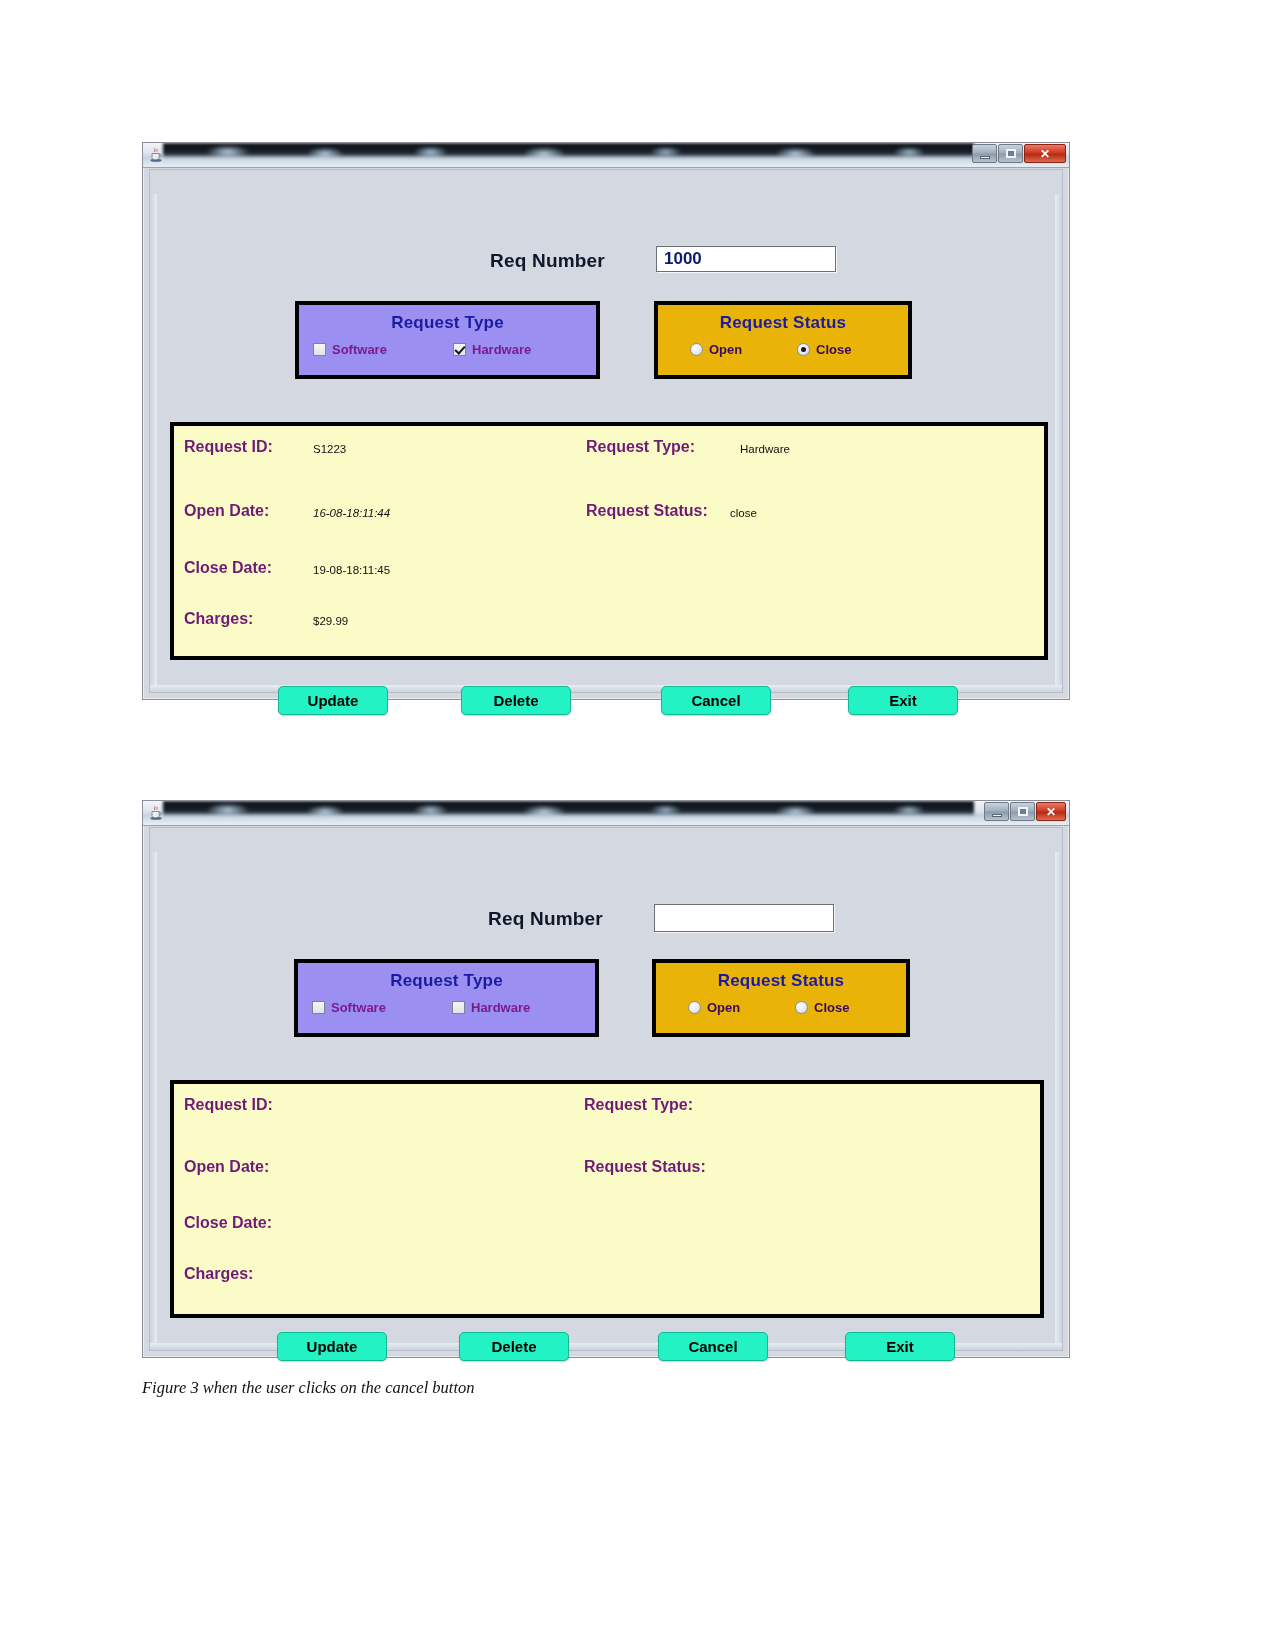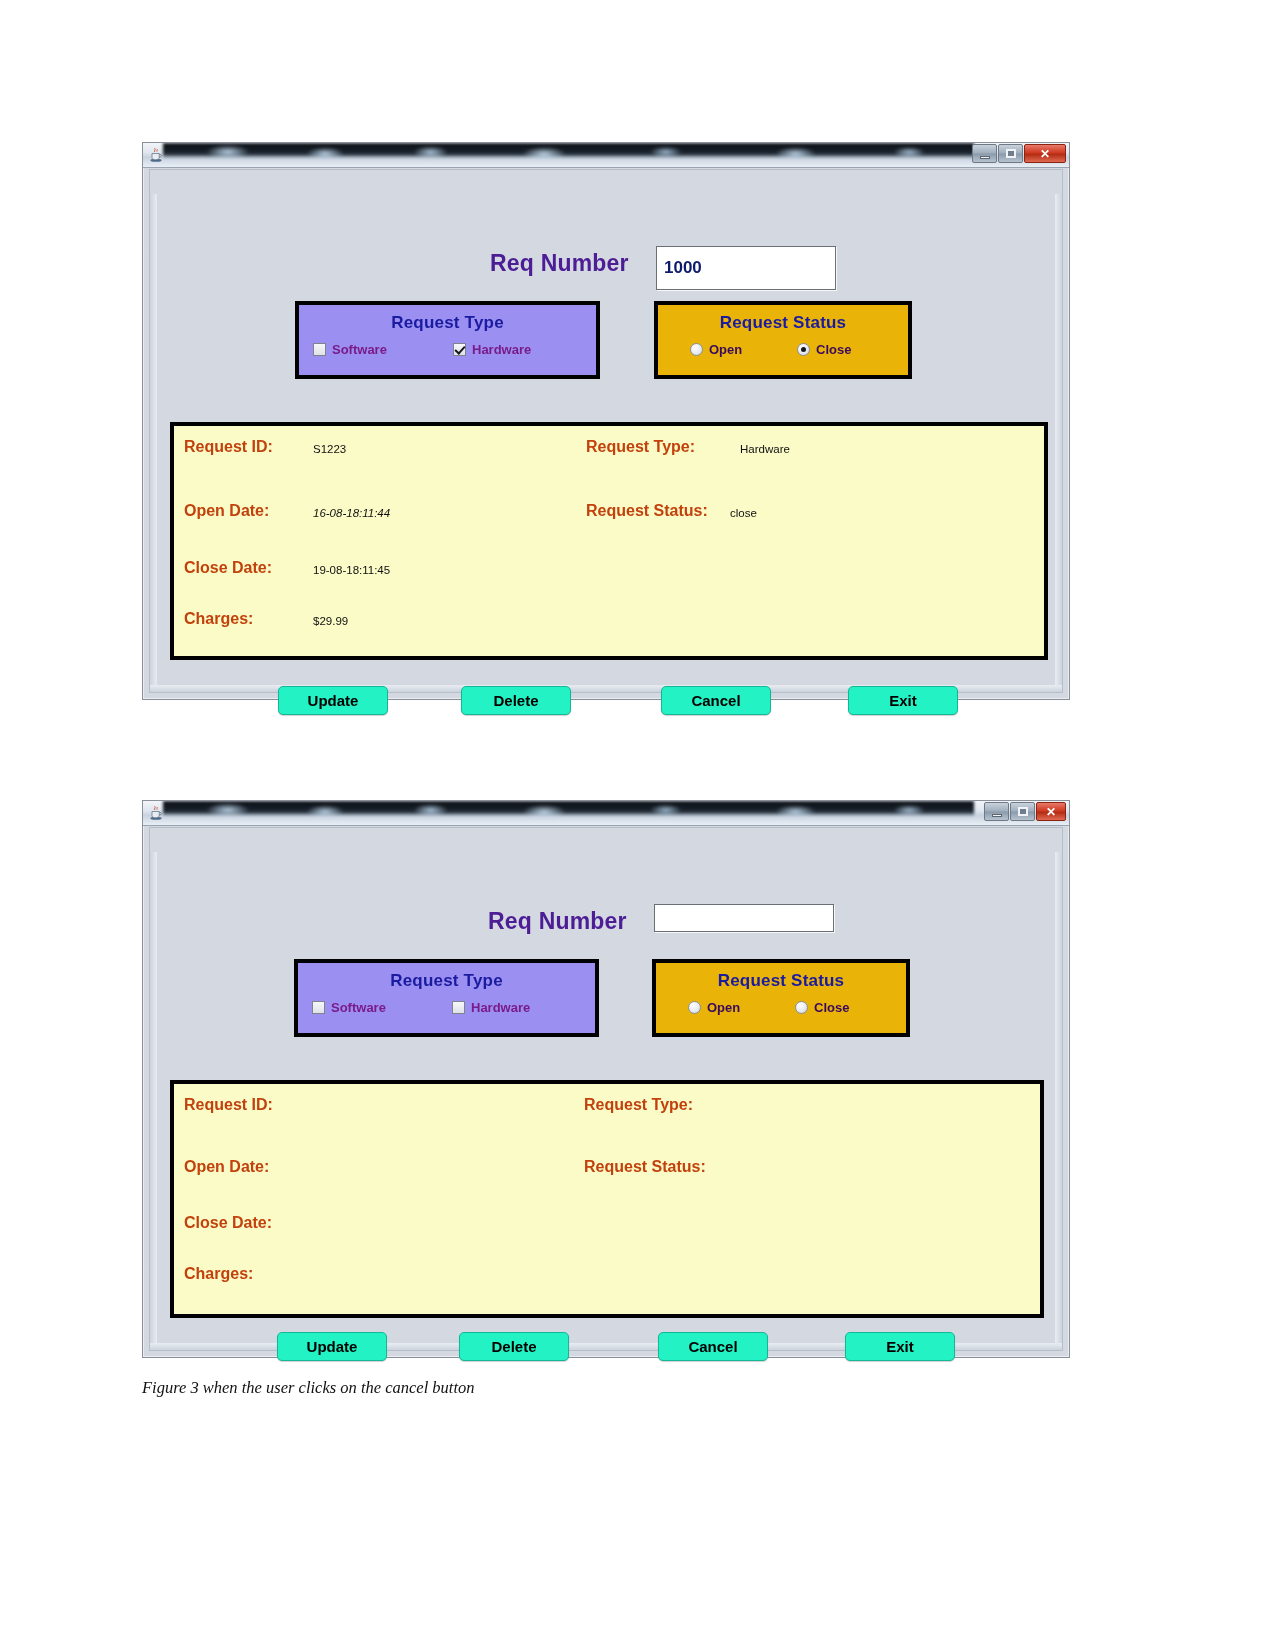--- a/index.html
+++ b/index.html
@@ -126,22 +126,22 @@
   .client-edge-b {
     position: absolute;
     left: 0; right: 0; bottom: 0; height: 7px;
     background: linear-gradient(to top, #ccd3dd, #e9edf2);
   }
 
   
   .reqnum-label {
     position: absolute;
     font-weight: bold;
-    color: #4c1d95;
-    font-size: 23px;
+    color: #0f172a;
+    font-size: 19px;
     letter-spacing: 0.2px;
     white-space: nowrap;
   }
   .reqnum-input {
     position: absolute;
     background: #ffffff;
     border: 1px solid #6b7077;
     box-shadow: 1px 1px 0 rgba(255,255,255,0.8);
     font-family: "Liberation Sans", sans-serif;
     font-size: 17px;
@@ -235,21 +235,21 @@
   .details {
     position: absolute;
     background: #fbfbc7;
     border: 4px solid #000000;
     box-sizing: border-box;
   }
   .det-label {
     position: absolute;
     font-weight: bold;
     font-size: 16px;
-    color: #c2410c;
+    color: #701a75;
     white-space: nowrap;
   }
   .det-value {
     position: absolute;
     font-size: 11.5px;
     color: #111111;
     white-space: nowrap;
   }
 
   
@@ -305,21 +305,21 @@
         <div class="winbtn close">✕</div>
       </div>
     </div>
 
     <div class="client">
       <div class="client-edge-l"></div>
       <div class="client-edge-r"></div>
       <div class="client-edge-b"></div>
 
       <div class="reqnum-label" style="left:340px; top:80px;">Req Number</div>
-      <input class="reqnum-input" style="left: 506px; top: 76px; width: 180px; height: 44px;" readonly="" value="1000">
+      <input class="reqnum-input" style="left: 506px; top: 76px; width: 180px; height: 26px;" readonly="" value="1000">
 
       <div class="group type" style="left:145px; top:131px; width:305px; height:78px;">
         <div class="group-title">Request Type</div>
         <div class="group-options">
           <div class="opt" style="width:140px;">
             <span class="cbx"></span>
             <span class="opt-label">Software</span>
           </div>
           <div class="opt">
             <span class="cbx checked"></span>

